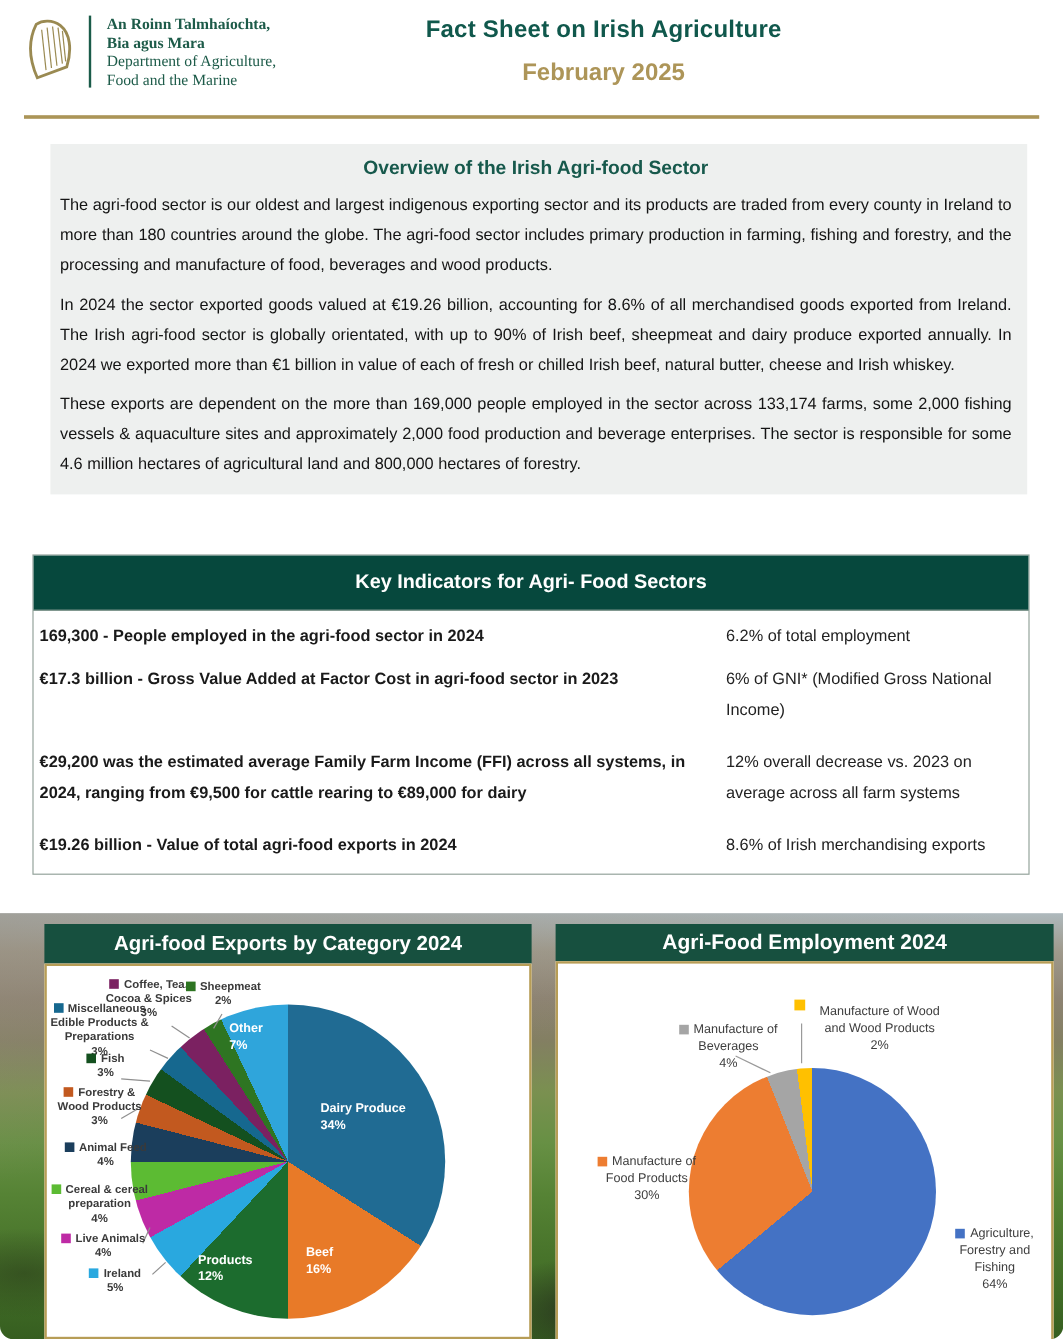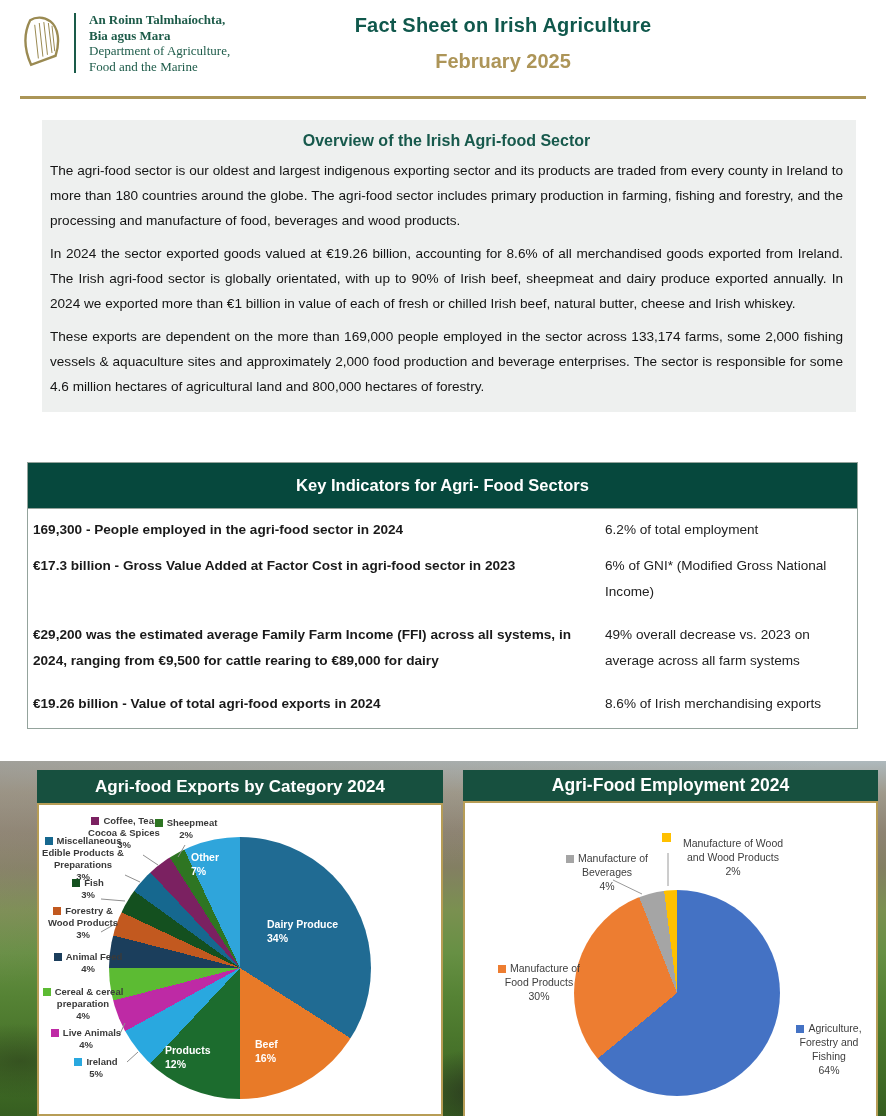--- a/index.html
+++ b/index.html
@@ -1,19 +1,19 @@
 <!DOCTYPE html>
 <html><head>
 <meta charset="utf-8">
 <style>
   * { box-sizing: border-box; margin: 0; padding: 0; }
   html,body { background:#fff; }
   .page {
     position: relative; width: 886px; height: 1116px; overflow: hidden;
-    background: #fff; font-family: "Liberation Sans", sans-serif; color: #1a1a1a;
+    background: #fff; font-family: "Liberation Sans", sans-serif; color: #1a1a1a; border-radius: 11px;
   }
   
   .header { position: relative; height: 96px; }
   .logo-block { position: absolute; left: 22px; top: 12px; display: flex; align-items: center; }
   .harp { width: 40px; height: 58px; }
   .logo-divider { width: 0; height: 60px; border-left: 2px solid #1A5B49; margin: 0 13px 0 12px; }
   .dept-text { font-family: "Liberation Serif", serif; color: #1D5B49; font-size: 13px; line-height: 15.5px; }
   .dept-text .ga { font-weight: bold; }
   .title-block { position: absolute; left: 120px; right: 0; top: 0; text-align: center; }
   .main-title { margin-top: 14px; font-size: 20px; font-weight: bold; color: #10584C; letter-spacing: .2px; }
@@ -104,21 +104,21 @@
       <div class="ki-row">
         <div class="ki-left">169,300 -  People employed in the agri-food sector in 2024</div>
         <div class="ki-right">6.2% of total employment</div>
       </div>
       <div class="ki-row">
         <div class="ki-left">€17.3 billion - Gross Value Added at Factor Cost in agri-food sector in 2023</div>
         <div class="ki-right">6% of GNI* (Modified Gross National Income)</div>
       </div>
       <div class="ki-row" style="padding-top:12px;">
         <div class="ki-left">€29,200 was the estimated average Family Farm Income (FFI) across all systems, in 2024, ranging from €9,500 for cattle rearing to €89,000 for dairy</div>
-        <div class="ki-right">49% overall decrease vs. 2023  on average across all farm systems</div>
+        <div class="ki-right">12% overall decrease vs. 2023  on average across all farm systems</div>
       </div>
       <div class="ki-row" style="padding-top:12px;">
         <div class="ki-left">€19.26 billion -  Value of total agri-food exports in 2024</div>
         <div class="ki-right">8.6% of Irish merchandising exports</div>
       </div>
     </div>
   </div>
 
   <div class="photo">
 

